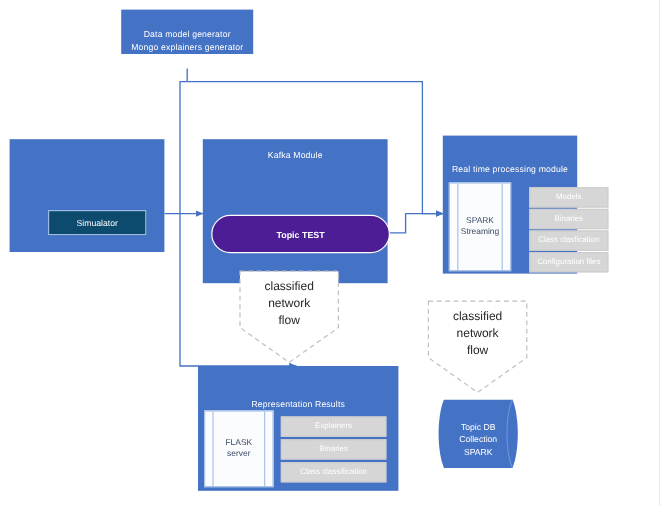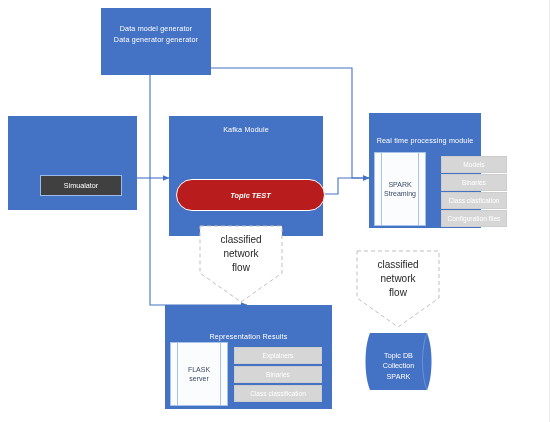--- a/index.html
+++ b/index.html
@@ -26,37 +26,37 @@
     position:absolute;left:0;right:0;
     text-align:center;
     font-size:7.2px;
     letter-spacing:.15px;
     color:#ffffff;
   }
 
   
   .outline-box{
     position:absolute;
-    background:#404040;
+    background:#0c4a6e;
     border:1px solid #9dbbe8;
     color:#ffffff;
     font-size:7.2px;
     display:flex;align-items:center;justify-content:center;
   }
 
   
   .stadium{
     position:absolute;
-    background:#b91c1c;
+    background:#4c1d95;
     border:1.2px solid #ffffff;
     border-radius:30px;
     color:#ffffff;
     font-size:7.4px;
     font-weight:bold;
-    display:flex;align-items:center;justify-content:center;font-style:italic;
+    display:flex;align-items:center;justify-content:center;
   }
 
   
   .proc{
     position:absolute;
     background:#fbfcfe;
     border:1px solid #a9c2e8;
     color:#3a4a63;
     font-size:7px;
     display:flex;align-items:center;justify-content:center;
@@ -118,23 +118,23 @@
 
     <path d="M156,68 L150,68 L150,305 L247,305" stroke="#4472c4" stroke-width="1.1" fill="none" marker-end="url(#ah)"></path>
 
     <path d="M156,68 L352,68 L352,178 L369,178" stroke="#4472c4" stroke-width="1.1" fill="none" marker-end="url(#ah)"></path>
 
     <path d="M137,178 L169,178" stroke="#4472c4" stroke-width="1.1" fill="none" marker-end="url(#ah)"></path>
 
     <path d="M323,194 L338,194 L338,178 L369,178" stroke="#4472c4" stroke-width="1.1" fill="none" marker-end="url(#ah)"></path>
   </svg>
 
-  <div class="node module" style="left:101px;top:8px;width:110px;height:67px;padding-left:20px;">
+  <div class="node module" style="left:101px;top:8px;width:110px;height:37px;padding-left:20px;">
     <div class="m-title" style="top:16px;">Data model generator</div>
-    <div class="m-title" style="top:27px;">Data generator generator</div>
+    <div class="m-title" style="top:27px;">Mongo explainers generator</div>
   </div>
 
   <div class="node module" style="left:8px;top:116px;width:129px;height:94px;">
     <div class="outline-box" style="left:32px;top:59px;width:80px;height:19px;">Simualator</div>
   </div>
 
   <div class="node module" style="left:169px;top:116px;width:154px;height:120px;">
     <div class="m-title" style="top:9px;">Kafka Module</div>
   </div>
   <div class="stadium" style="left:176px;top:179px;width:147px;height:30px;">Topic TEST</div>

